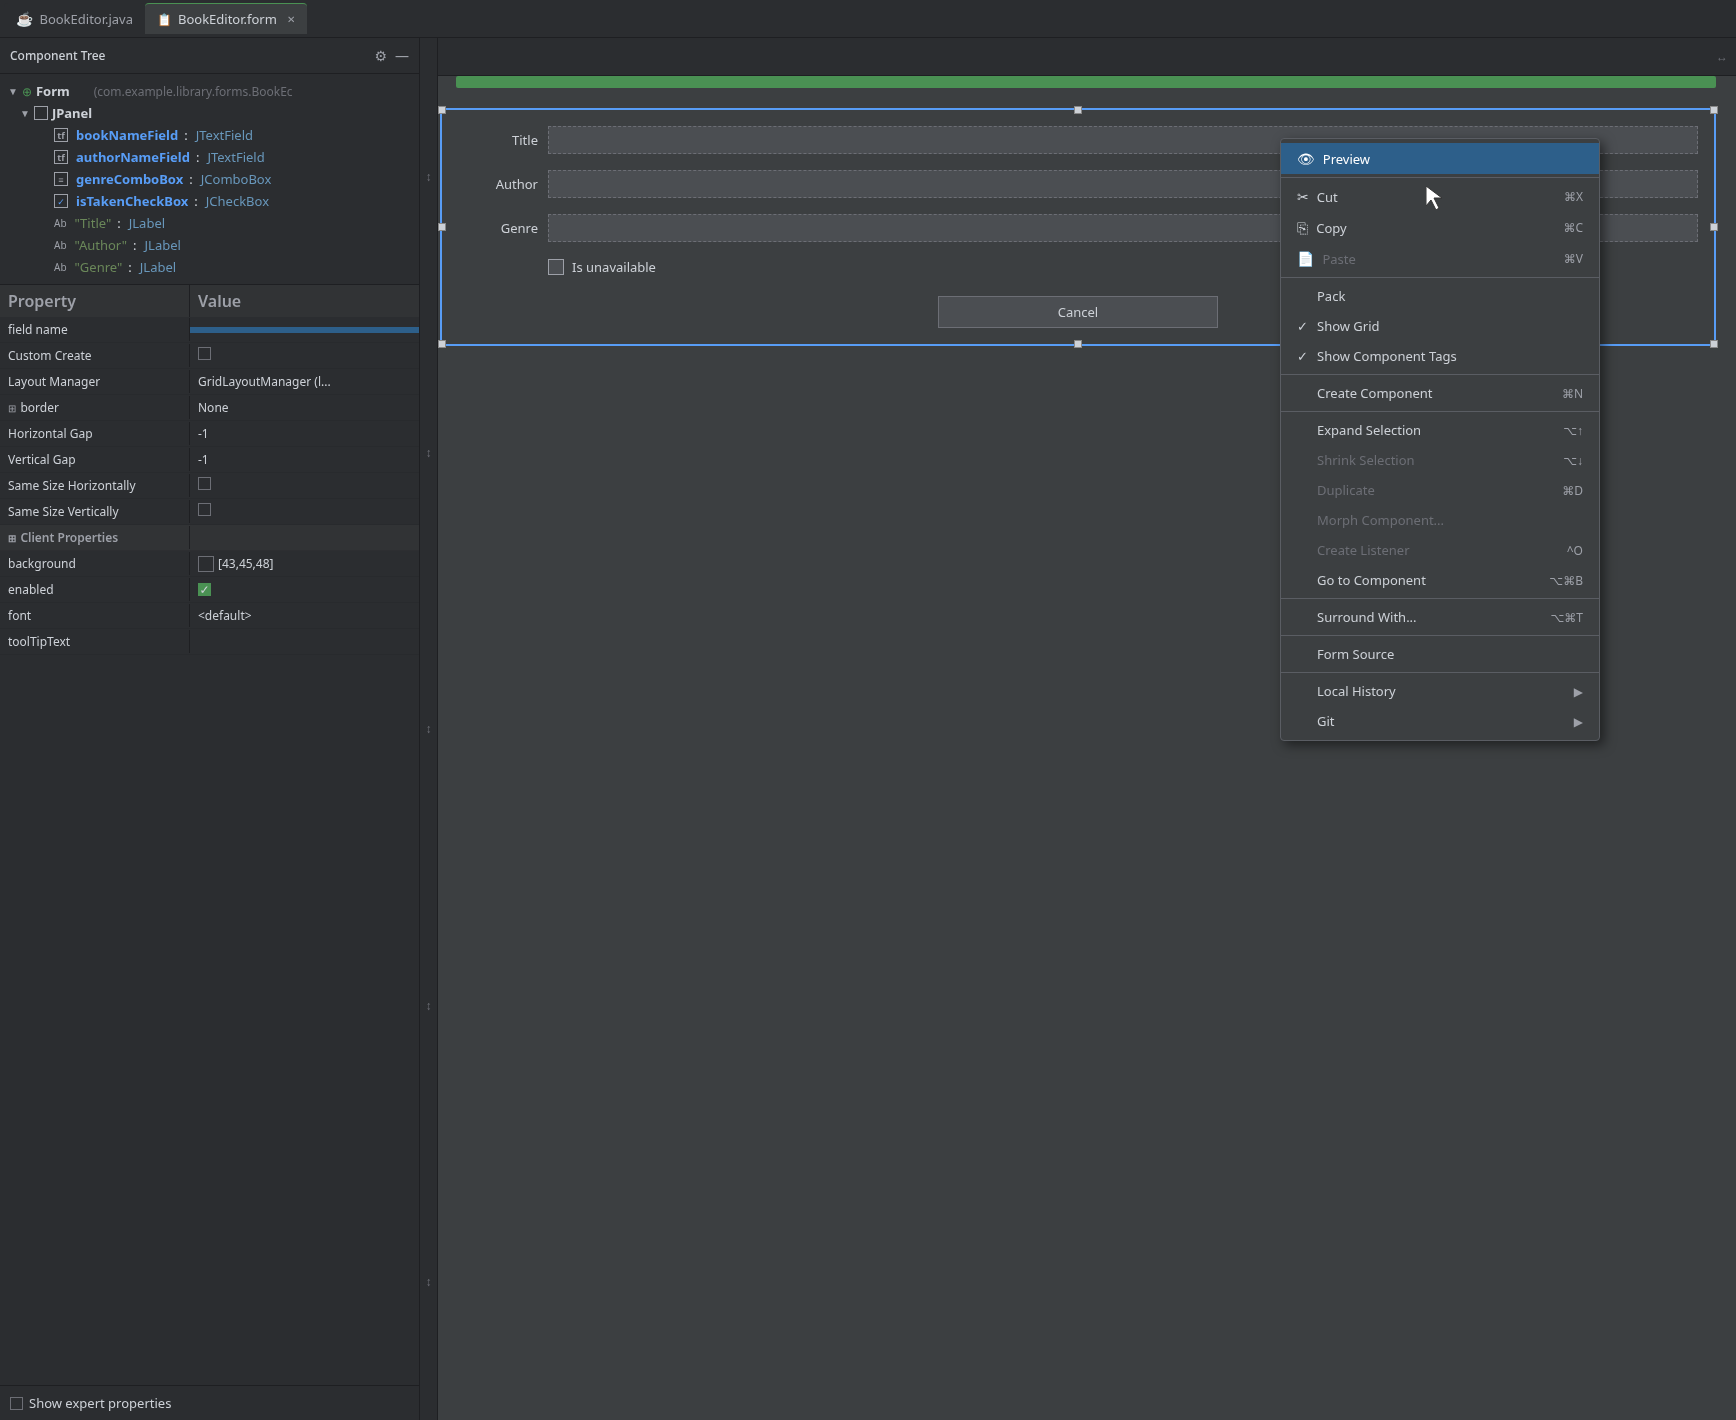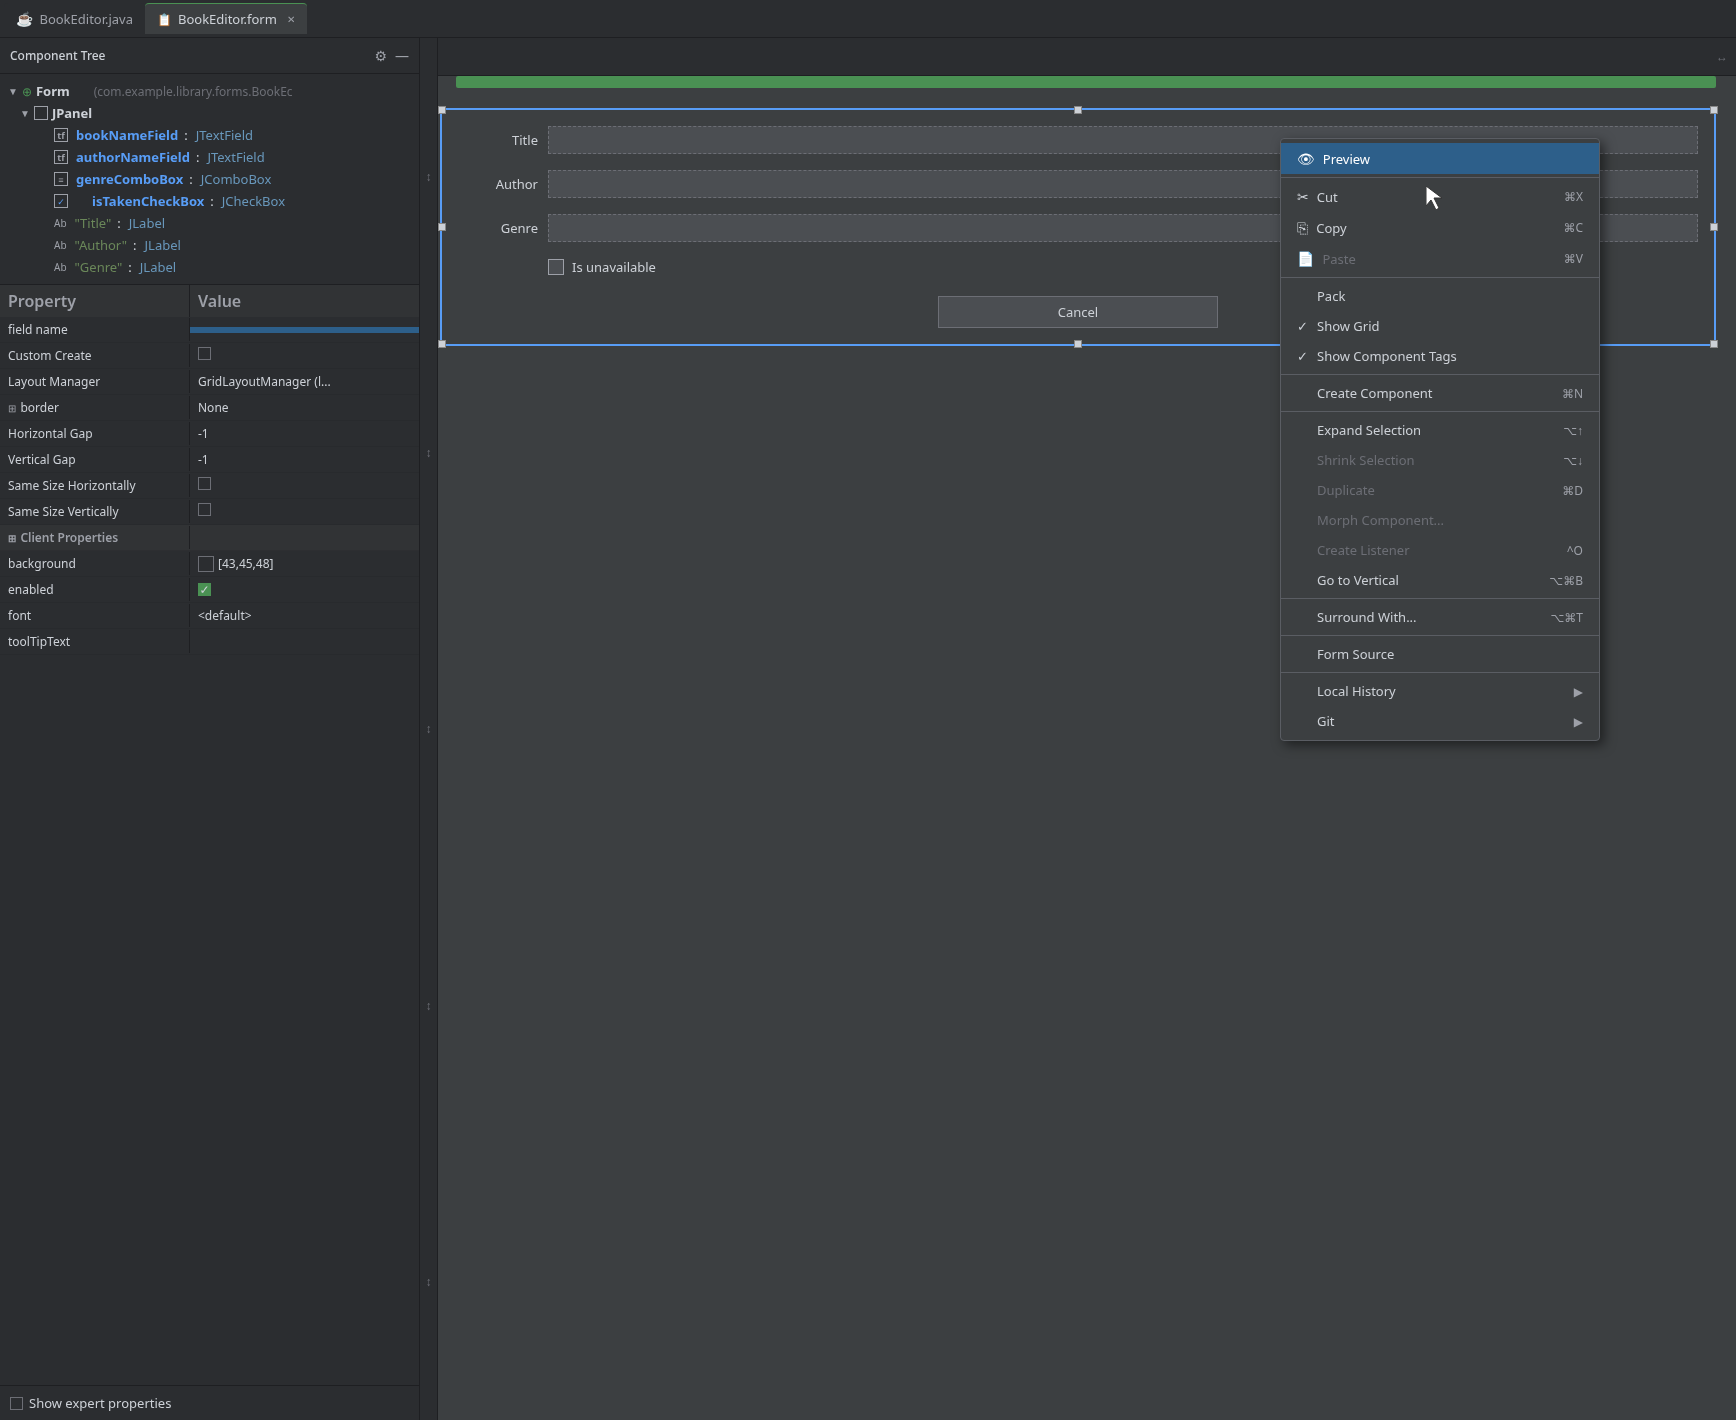--- a/index.html
+++ b/index.html
@@ -420,21 +420,21 @@
         <span style="width:10px"></span>
         <span class="icon-combo" style="font-size:9px; color:#9da0a8; border:1px solid #9da0a8; width:14px; height:14px; display:inline-flex; align-items:center; justify-content:center;">≡</span>
         <span class="tree-label-blue" style="margin-left:4px">genreComboBox</span>
         <span style="color:#cdd1d7; margin-left:2px">:</span>
         <span class="tree-label-type" style="margin-left:4px">JComboBox</span>
       </div>
 
       <div class="tree-item indent-2">
         <span style="width:10px"></span>
         <span class="icon-checkbox">✓</span>
-        <span class="tree-label-blue" style="margin-left:20px">isTakenCheckBox</span>
+        <span class="tree-label-blue" style="margin-left:4px">isTakenCheckBox</span>
         <span style="color:#cdd1d7; margin-left:2px">:</span>
         <span class="tree-label-type" style="margin-left:4px">JCheckBox</span>
       </div>
 
       <div class="tree-item indent-2">
         <span style="width:10px"></span>
         <span class="icon-ab">Ab</span>
         <span class="tree-label-string" style="margin-left:4px">"Title"</span>
         <span style="color:#cdd1d7; margin-left:2px">:</span>
         <span class="tree-label-type" style="margin-left:4px">JLabel</span>
@@ -724,21 +724,21 @@
         <div class="ctx-left">
           <span class="ctx-check"></span>
           <span>Create Listener</span>
         </div>
         <span class="ctx-shortcut">^O</span>
       </div>
 
       <div class="ctx-item">
         <div class="ctx-left">
           <span class="ctx-check"></span>
-          <span>Go to Vertical</span>
+          <span>Go to Component</span>
         </div>
         <span class="ctx-shortcut">⌥⌘B</span>
       </div>
 
       <div class="ctx-separator"></div>
 
       <div class="ctx-item">
         <div class="ctx-left">
           <span class="ctx-check"></span>
           <span>Surround With...</span>

